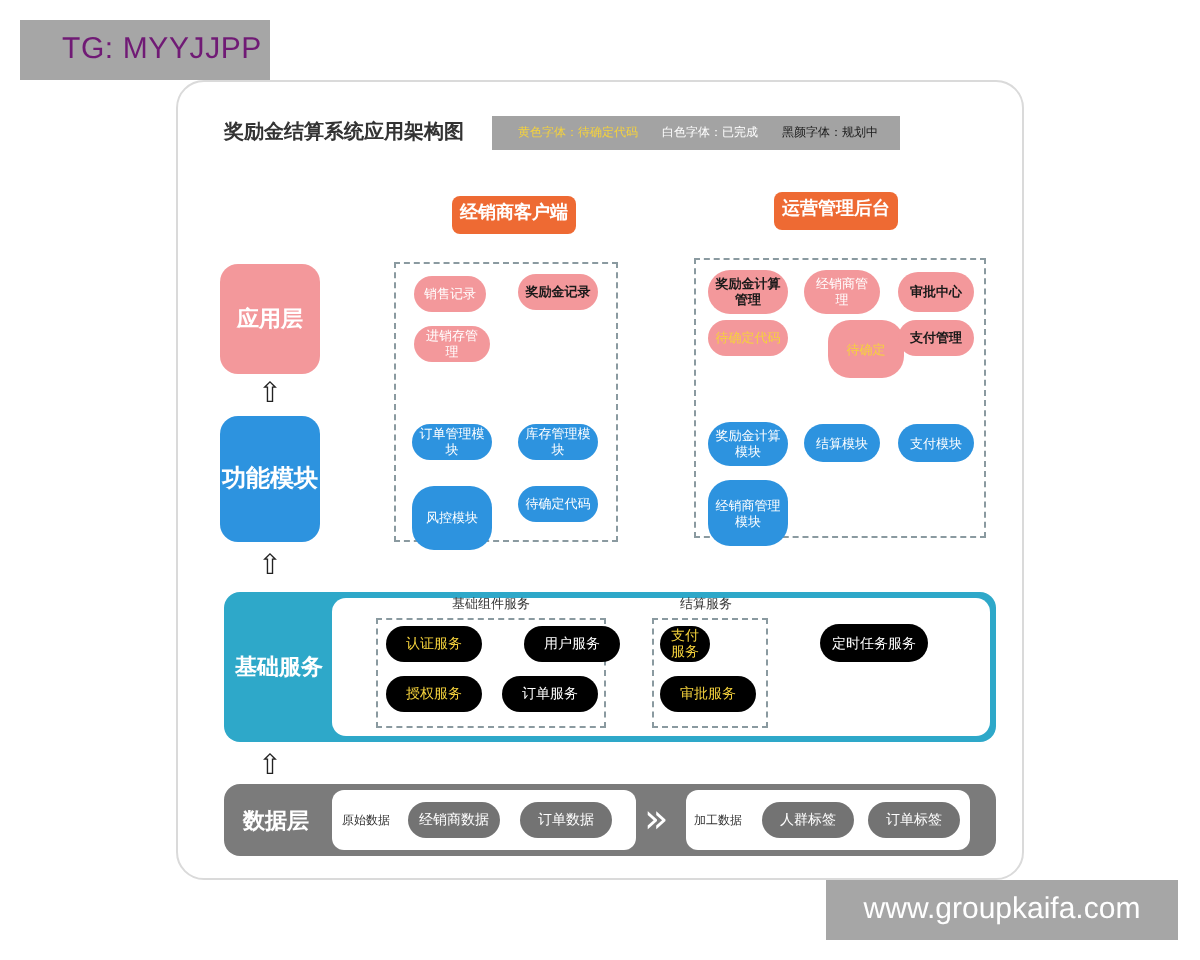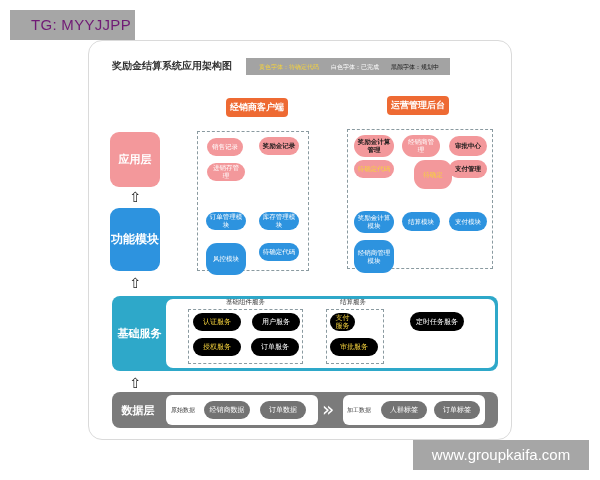--- a/index.html
+++ b/index.html
@@ -80,21 +80,21 @@
 <div class="abs pill blue" style="left:449px;top:212px;width:38px;height:19px;">支付模块</div>
 <div class="abs pill blue" style="left:354px;top:240px;width:40px;height:33px;">经销商管理模块</div>
 
 <div class="abs" style="left:112px;top:296px;width:386px;height:75px;background:#2ea8c9;border-radius:8px;"></div>
 <div class="abs layer" style="left:112px;top:296px;width:55px;height:75px;font-size:11px;">基础服务</div>
 <div class="abs" style="left:166px;top:299px;width:329px;height:69px;background:#fff;border-radius:7px;"></div>
 
 <div class="abs small-label" style="left:226px;top:298px;">基础组件服务</div>
 <div class="abs dash" style="left:188px;top:309px;width:115px;height:55px;"></div>
 <div class="abs pill teal txt-y" style="left:193px;top:313px;width:48px;height:18px;font-size:7px;">认证服务</div>
-<div class="abs pill teal" style="left:252px;top:313px;width:48px;height:18px;font-size:7px;">用户服务</div>
+<div class="abs pill teal" style="left:262px;top:313px;width:48px;height:18px;font-size:7px;">用户服务</div>
 <div class="abs pill teal txt-y" style="left:193px;top:338px;width:48px;height:18px;font-size:7px;">授权服务</div>
 <div class="abs pill teal" style="left:251px;top:338px;width:48px;height:18px;font-size:7px;">订单服务</div>
 
 <div class="abs small-label" style="left:340px;top:298px;">结算服务</div>
 <div class="abs dash" style="left:326px;top:309px;width:58px;height:55px;"></div>
 <div class="abs pill teal txt-y" style="left:330px;top:313px;width:25px;height:18px;font-size:7px;">支付服务</div>
 <div class="abs pill teal txt-y" style="left:330px;top:338px;width:48px;height:18px;font-size:7px;">审批服务</div>
 
 <div class="abs pill teal" style="left:410px;top:312px;width:54px;height:19px;font-size:7px;">定时任务服务</div>
 

